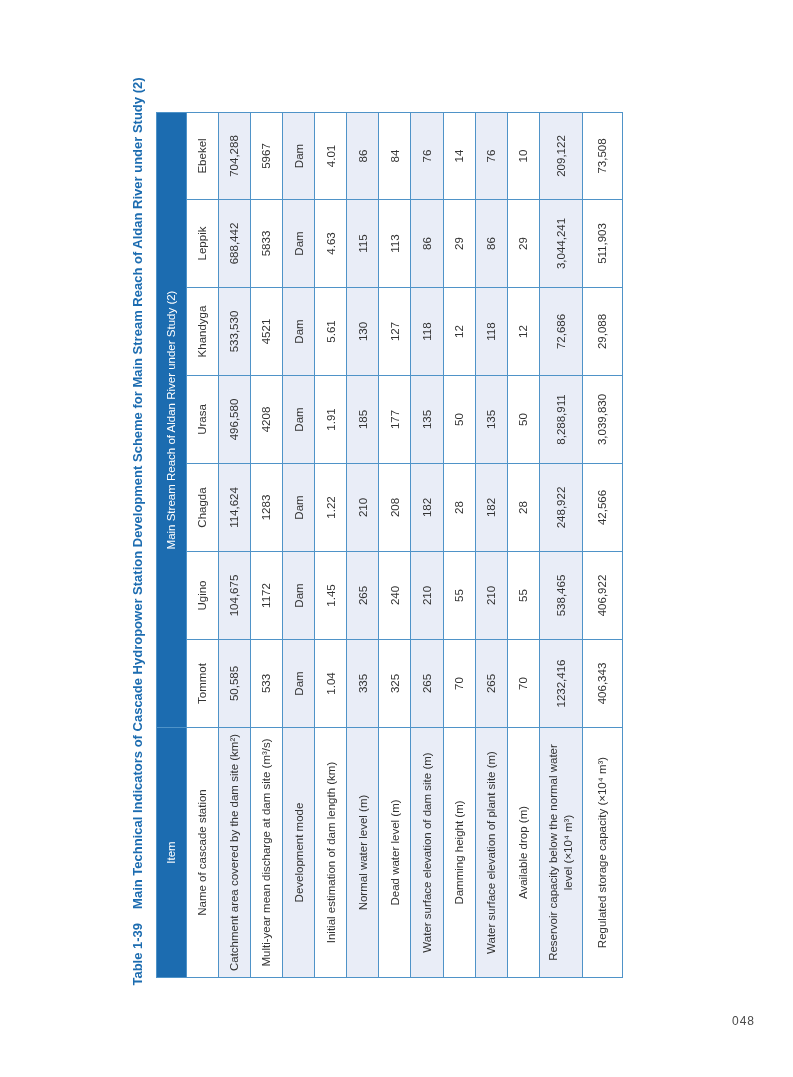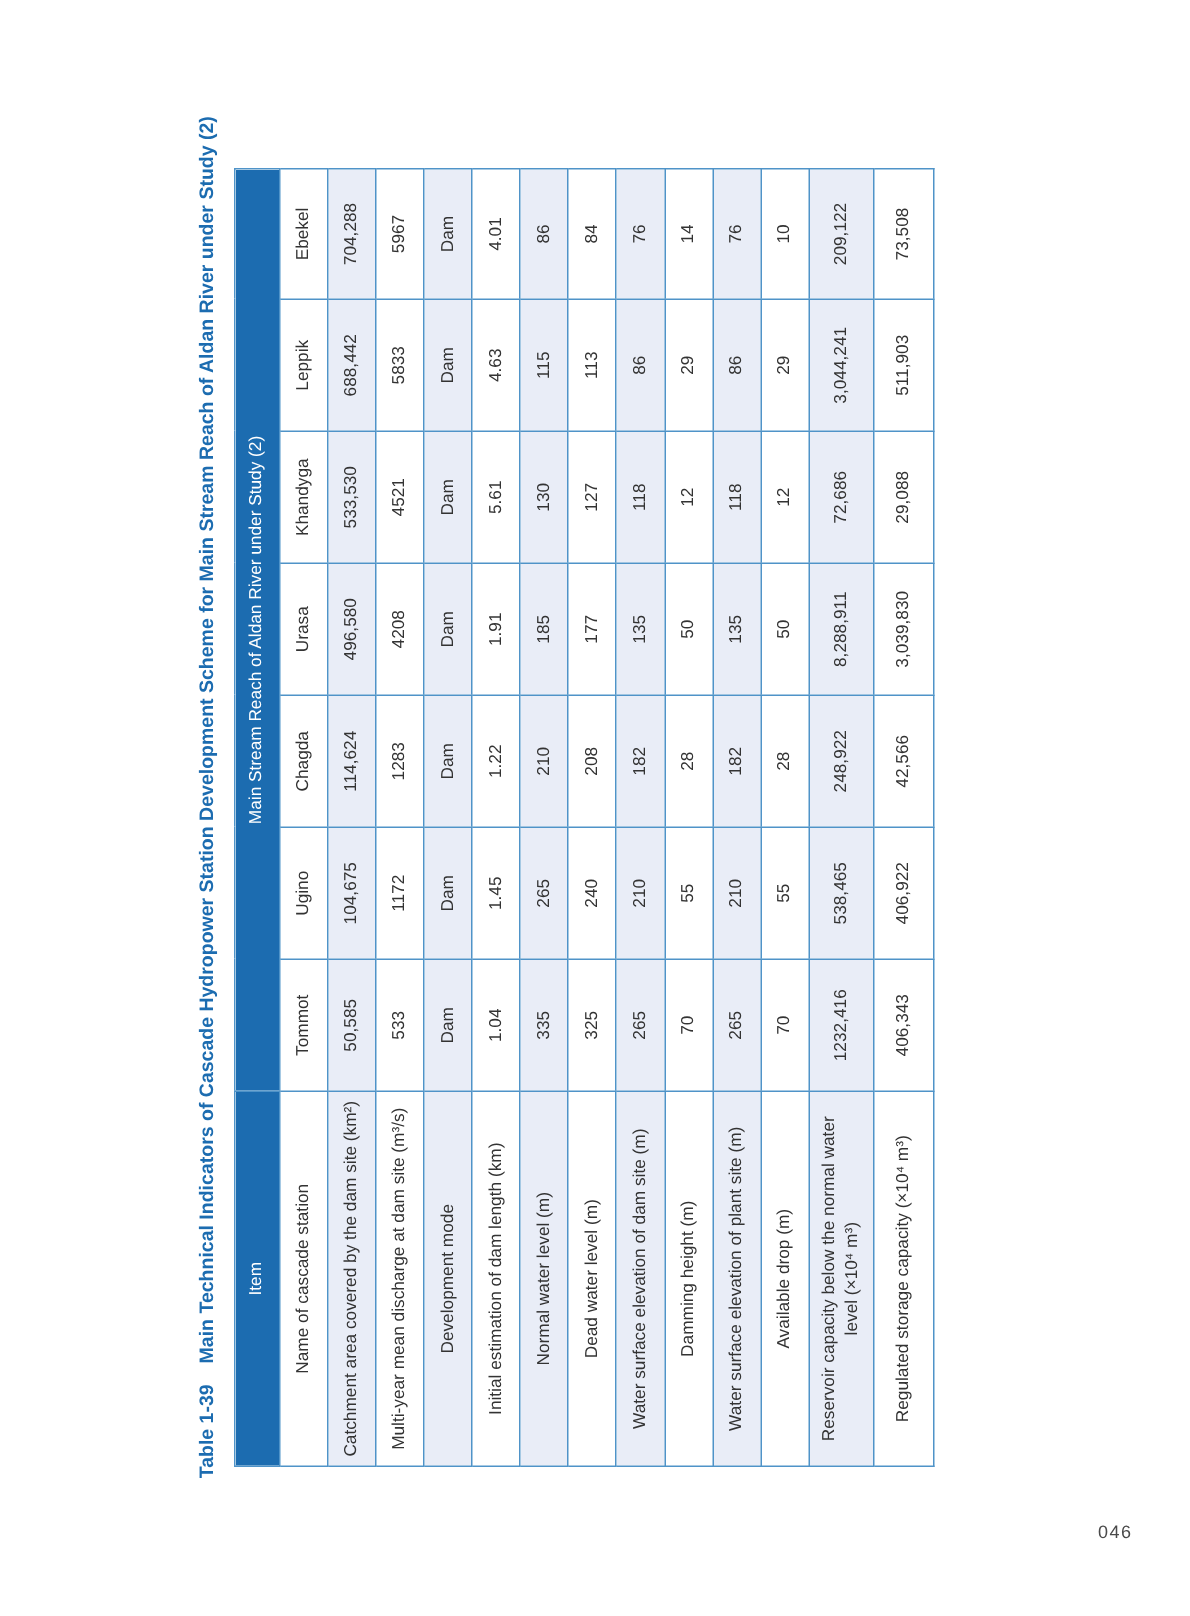--- a/index.html
+++ b/index.html
@@ -202,15 +202,15 @@
             <td>42,566</td>
             <td>3,039,830</td>
             <td>29,088</td>
             <td>511,903</td>
             <td>73,508</td>
           </tr>
         </tbody>
     </table>
   </div>
 
-  <div class="pageno">046</div>
+  <div class="pageno">048</div>
 
 </div>
 
 </body></html>

